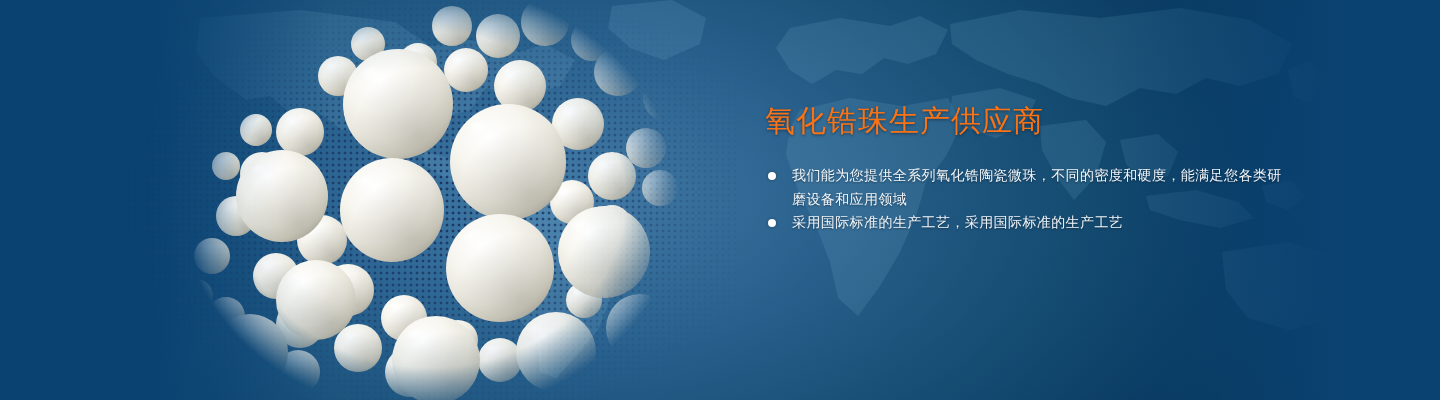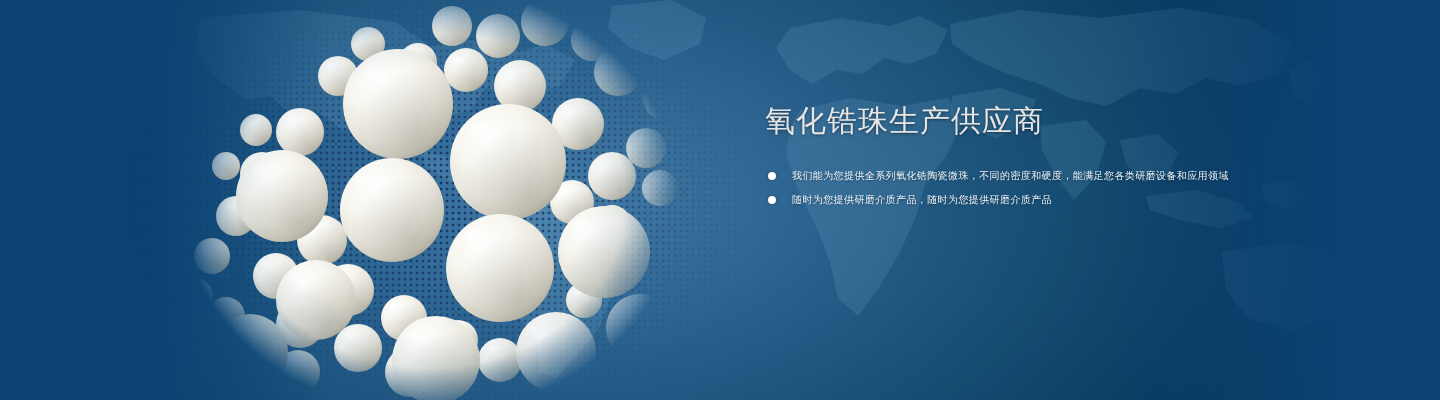--- a/index.html
+++ b/index.html
@@ -102,35 +102,35 @@
   .copy {
     position: absolute;
     left: 764px;
     top: 104px;
     width: 520px;
   }
   .headline {
     font-size: 30px;
     line-height: 34px;
     font-weight: normal;
-    color: #e5e5e5;
+    color: #f97316;
     letter-spacing: 1px;
     margin: 0 0 26px 1px;
     text-shadow: 0 1px 3px rgba(0,0,0,0.45);
   }
   .bullets {
     list-style: none;
     margin: 0;
     padding: 0;
   }
   .bullet {
     position: relative;
     padding-left: 28px;
     color: #f2f6fa;
-    font-size: 10px;
+    font-size: 14px;
     line-height: 23.5px;
     letter-spacing: 0.4px;
     text-shadow: 0 1px 2px rgba(0,0,0,0.40);
   }
   .bullet .dot {
     position: absolute;
     left: 4px;
     top: 8px;
     width: 8px;
     height: 8px;
@@ -456,18 +456,18 @@
 
   <div class="copy">
     <h1 class="headline">氧化锆珠生产供应商</h1>
     <ul class="bullets">
       <li class="bullet">
         <span class="dot"></span>
         <span class="bullet-text">我们能为您提供全系列氧化锆陶瓷微珠，不同的密度和硬度，能满足您各类研磨设备和应用领域</span>
       </li>
       <li class="bullet">
         <span class="dot"></span>
-        <span class="bullet-text">随时为您提供研磨介质产品，随时为您提供研磨介质产品</span>
+        <span class="bullet-text">采用国际标准的生产工艺，采用国际标准的生产工艺</span>
       </li>
     </ul>
   </div>
 
 </div>
 
 </body></html>

